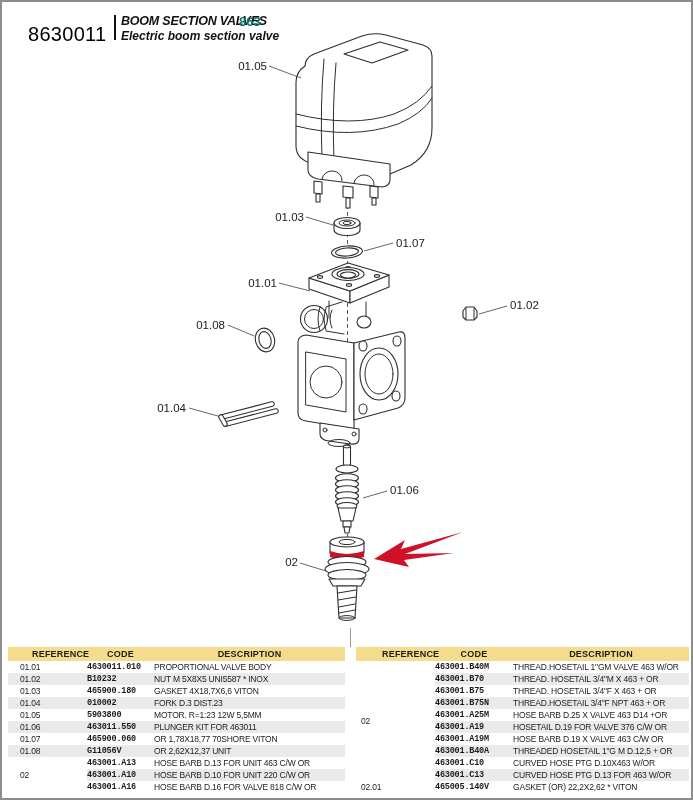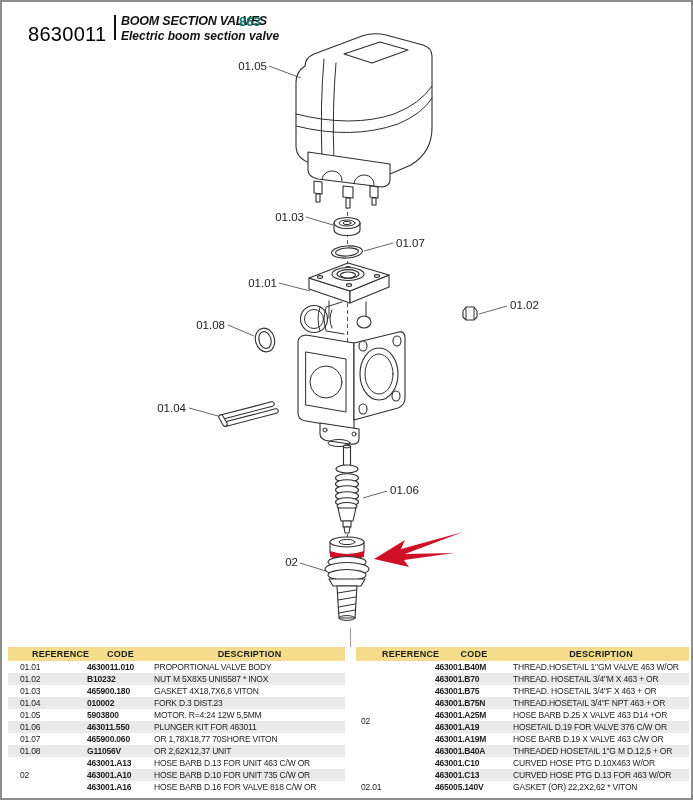--- a/index.html
+++ b/index.html
@@ -17,21 +17,21 @@
   
   .diagram{position:absolute;left:0;top:0;width:693px;height:800px;}
   .tick{position:absolute;left:348px;top:626px;width:1px;height:19px;background:#9a9a9a;}
   
   table.parts{position:absolute;top:645px;border-collapse:collapse;table-layout:fixed;font-size:8.5px;color:#1c1c1c;}
   table.parts.left{left:6px;width:337px;}
   table.parts.right{left:354px;width:333px;}
   table.parts th{height:14px;background:#F5DC8C;font-size:9px;font-weight:bold;text-align:center;padding:0;letter-spacing:.2px;}
   table.parts td{height:12px;padding:0;white-space:nowrap;overflow:hidden;letter-spacing:-.2px;}
   table.parts tbody tr:nth-child(even){background:#EAEAEA;}
-  table.parts td.code{font-weight:bold;}
+  table.parts td.code{font-weight:bold;font-family:Liberation Mono, monospace;}
   table.parts.left col.c-ref{width:79px;} table.parts.left col.c-code{width:67px;} table.parts.left col.c-desc{width:191px;}
   table.parts.right col.c-ref{width:79px;} table.parts.right col.c-code{width:78px;} table.parts.right col.c-desc{width:176px;}
   table.parts.left td.ref{padding-left:12px;}
   table.parts.right td.ref{padding-left:5px;}
   table.parts.left th.h-ref{padding-left:24px;}
   table.parts.right th.h-ref{padding-left:26px;}
   td.group-cell{vertical-align:middle;background:#fff;}
   
   .ln{stroke:#2e2e2e;stroke-width:1.1;fill:#fff;stroke-linejoin:round;stroke-linecap:round;}
   .ln-t{stroke:#2e2e2e;stroke-width:1;fill:none;stroke-linecap:round;}
@@ -232,21 +232,21 @@
           <td class="desc">GASKET 4X18,7X6,6 VITON</td>
         </tr>
       <tr>
           <td class="ref">01.04</td>
           <td class="code">010002</td>
           <td class="desc">FORK D.3  DIST.23</td>
         </tr>
       <tr>
           <td class="ref">01.05</td>
           <td class="code">5903800</td>
-          <td class="desc">MOTOR. R=4:24 12W 5,5MM</td>
+          <td class="desc">MOTOR. R=1:23 12W 5,5MM</td>
         </tr>
       <tr>
           <td class="ref">01.06</td>
           <td class="code">463011.550</td>
           <td class="desc">PLUNGER KIT FOR 463011</td>
         </tr>
       <tr>
           <td class="ref">01.07</td>
           <td class="code">465900.060</td>
           <td class="desc">OR 1,78X18,77 70SHORE VITON</td>
@@ -256,21 +256,21 @@
           <td class="code">G11056V</td>
           <td class="desc">OR 2,62X12,37 UNIT</td>
         </tr>
       <tr>
           <td class="ref group-cell" rowspan="3">02</td>
           <td class="code">463001.A13</td>
           <td class="desc">HOSE BARB D.13 FOR UNIT 463 C/W OR</td>
         </tr>
       <tr>
           <td class="code">463001.A10</td>
-          <td class="desc">HOSE BARB D.10 FOR UNIT 735 C/W OR</td>
+          <td class="desc">HOSE BARB D.10 FOR UNIT 220 C/W OR</td>
         </tr>
       <tr>
           <td class="code">463001.A16</td>
           <td class="desc">HOSE BARB D.16 FOR VALVE 818 C/W OR</td>
         </tr>
     </tbody>
   </table>
 
   <table class="parts right">
     <colgroup>

